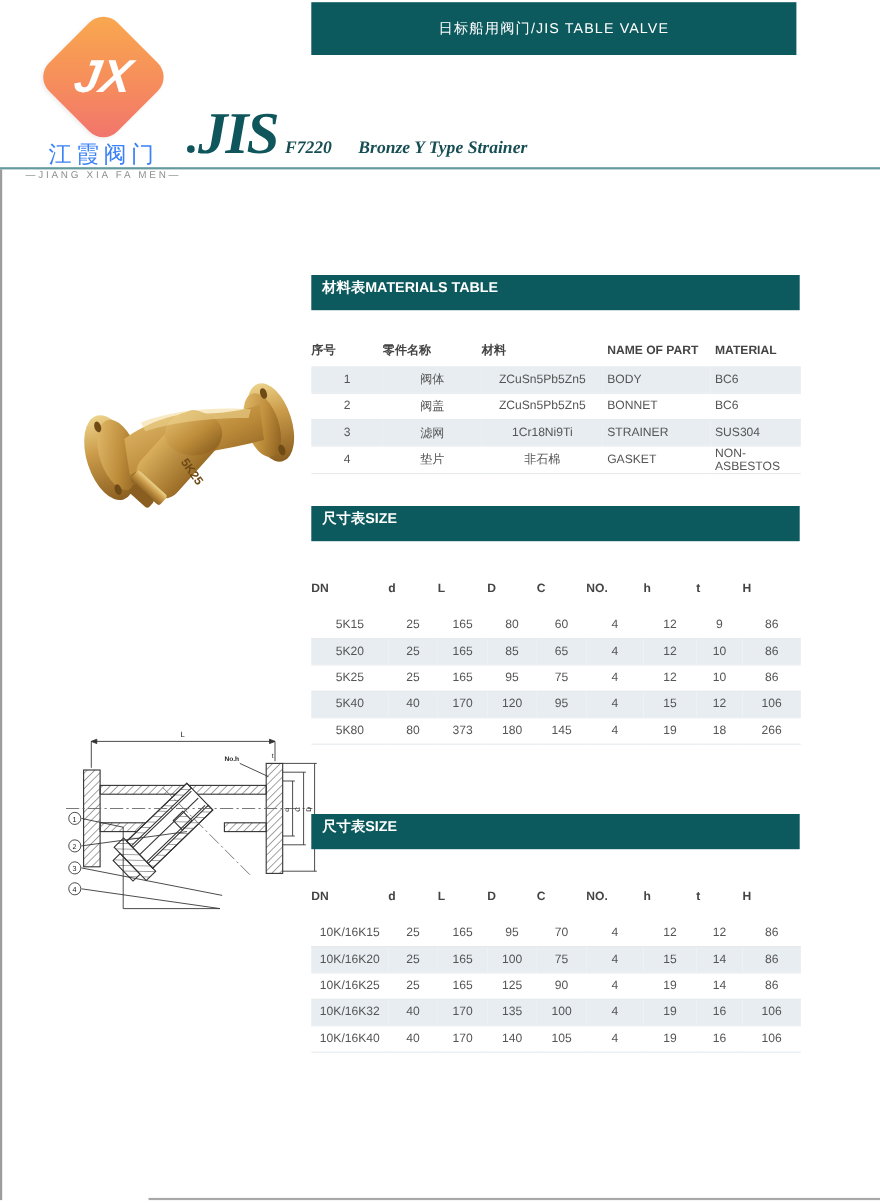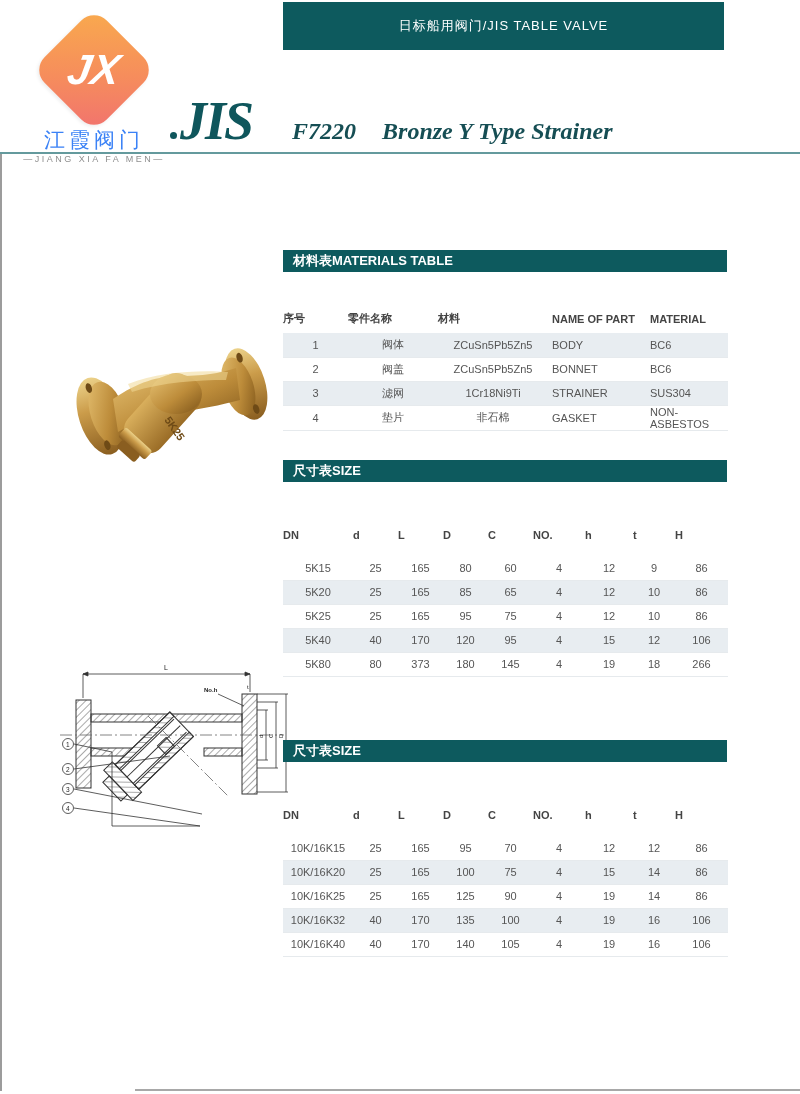--- a/index.html
+++ b/index.html
@@ -34,32 +34,32 @@
   .brand-en { margin-top:0; color:#8f8f8f; font-size:9px; letter-spacing:2.5px; }
 
   
   .jis-row { position:absolute; left:170px; top:96px; display:flex; align-items:baseline;text-align:right; }
   .jis-dot { width:7px; height:7px; border-radius:50%; background:#0f565c; margin-right:3px; }
   .jis-logo {
     font-family:"Liberation Serif", serif; font-style:italic; font-weight:bold;
     font-size:54px; line-height:0.95; color:#0f565c; letter-spacing:-2px;
   }
   .model-title {
-    margin-left:40px; font-family:"Liberation Serif", serif; font-style:italic;
-    font-size:24px; color:#164e54; font-weight:bold;
+    margin-left:7px; font-family:"Liberation Serif", serif; font-style:italic;
+    font-size:16px; color:#164e54; font-weight:bold;
   }
   .model-title .product { margin-left:20px; }
 
   .rule { position:absolute; left:0; top:152px; width:800px; height:2px; background:#649a9d; }
   .left-edge { position:absolute; left:0; top:154px; width:2px; height:937px; background:#9c9c9c; }
   .bottom-rule { position:absolute; left:135px; top:1089px; width:665px; height:2px; background:#a8a8a8; }
 
   
   .section-bar {
-    position:absolute; left:283px; width:444px; height:22px; background:#0d5a5e;
+    position:absolute; left:283px; width:444px; height:32px; background:#0d5a5e;
     color:#fff; font-size:13px; font-weight:bold; line-height:22px; padding-left:10px;
   }
   #mat-bar  { top:250px; }
   #size1-bar{ top:460px; }
   #size2-bar{ top:740px; }
 
   
   table.data-table {
     position:absolute; left:283px; width:445px; border-collapse:collapse;
     table-layout:fixed; font-size:11px; color:#555;

